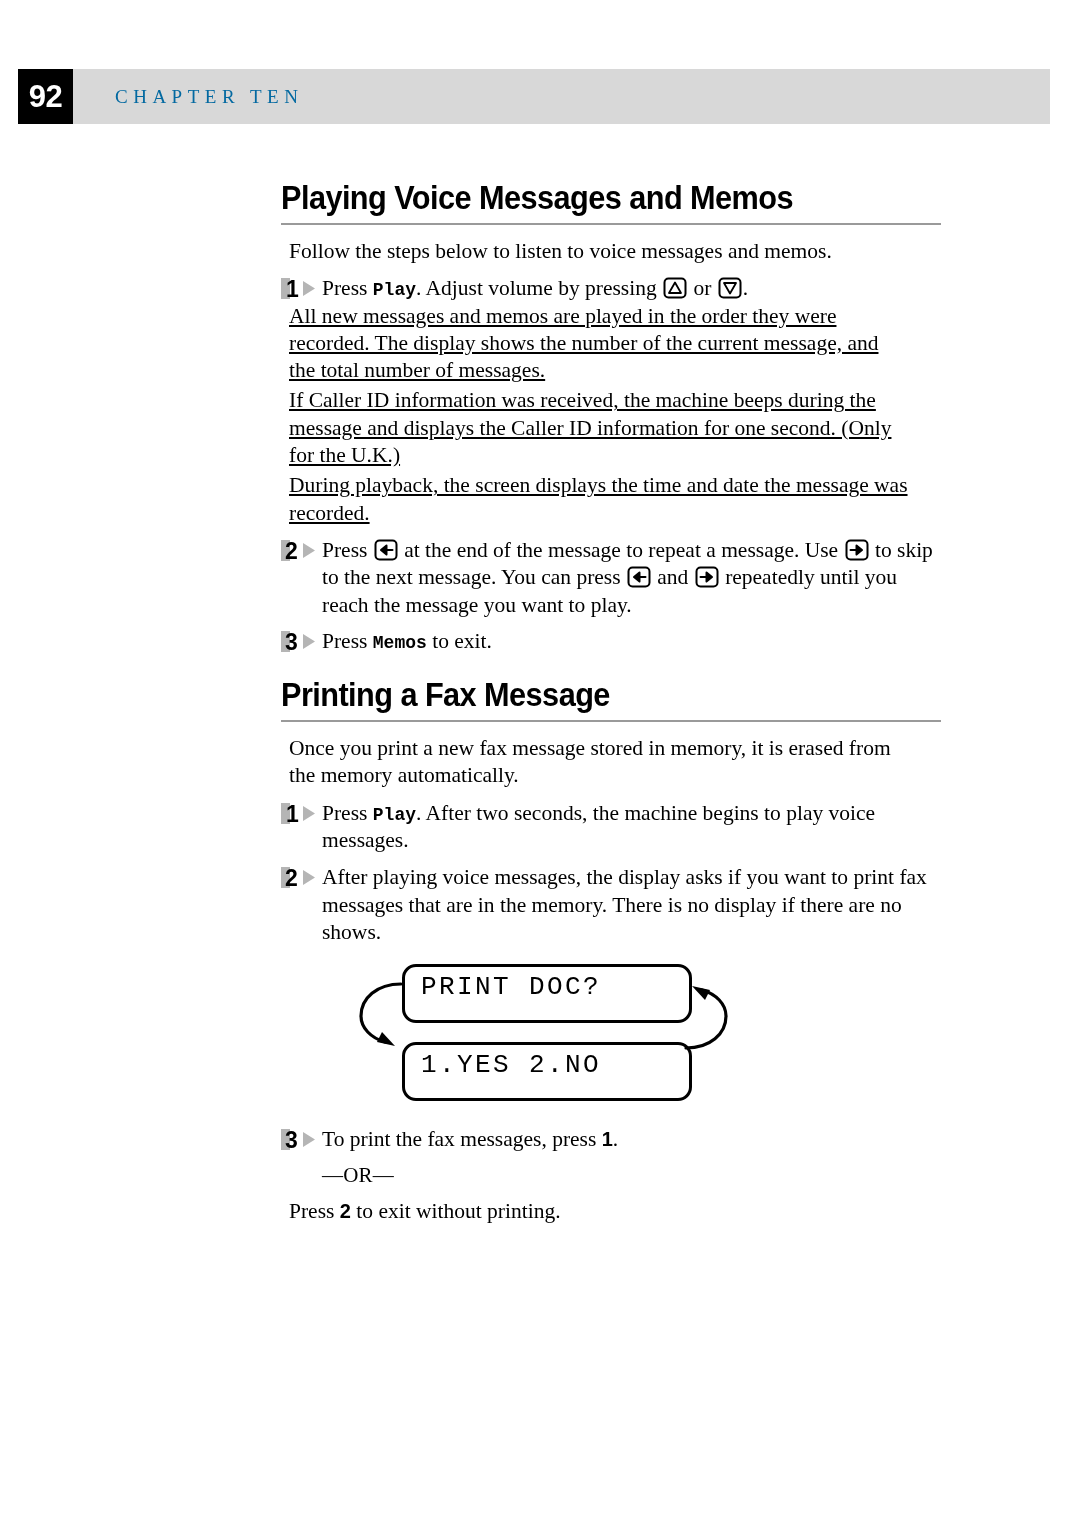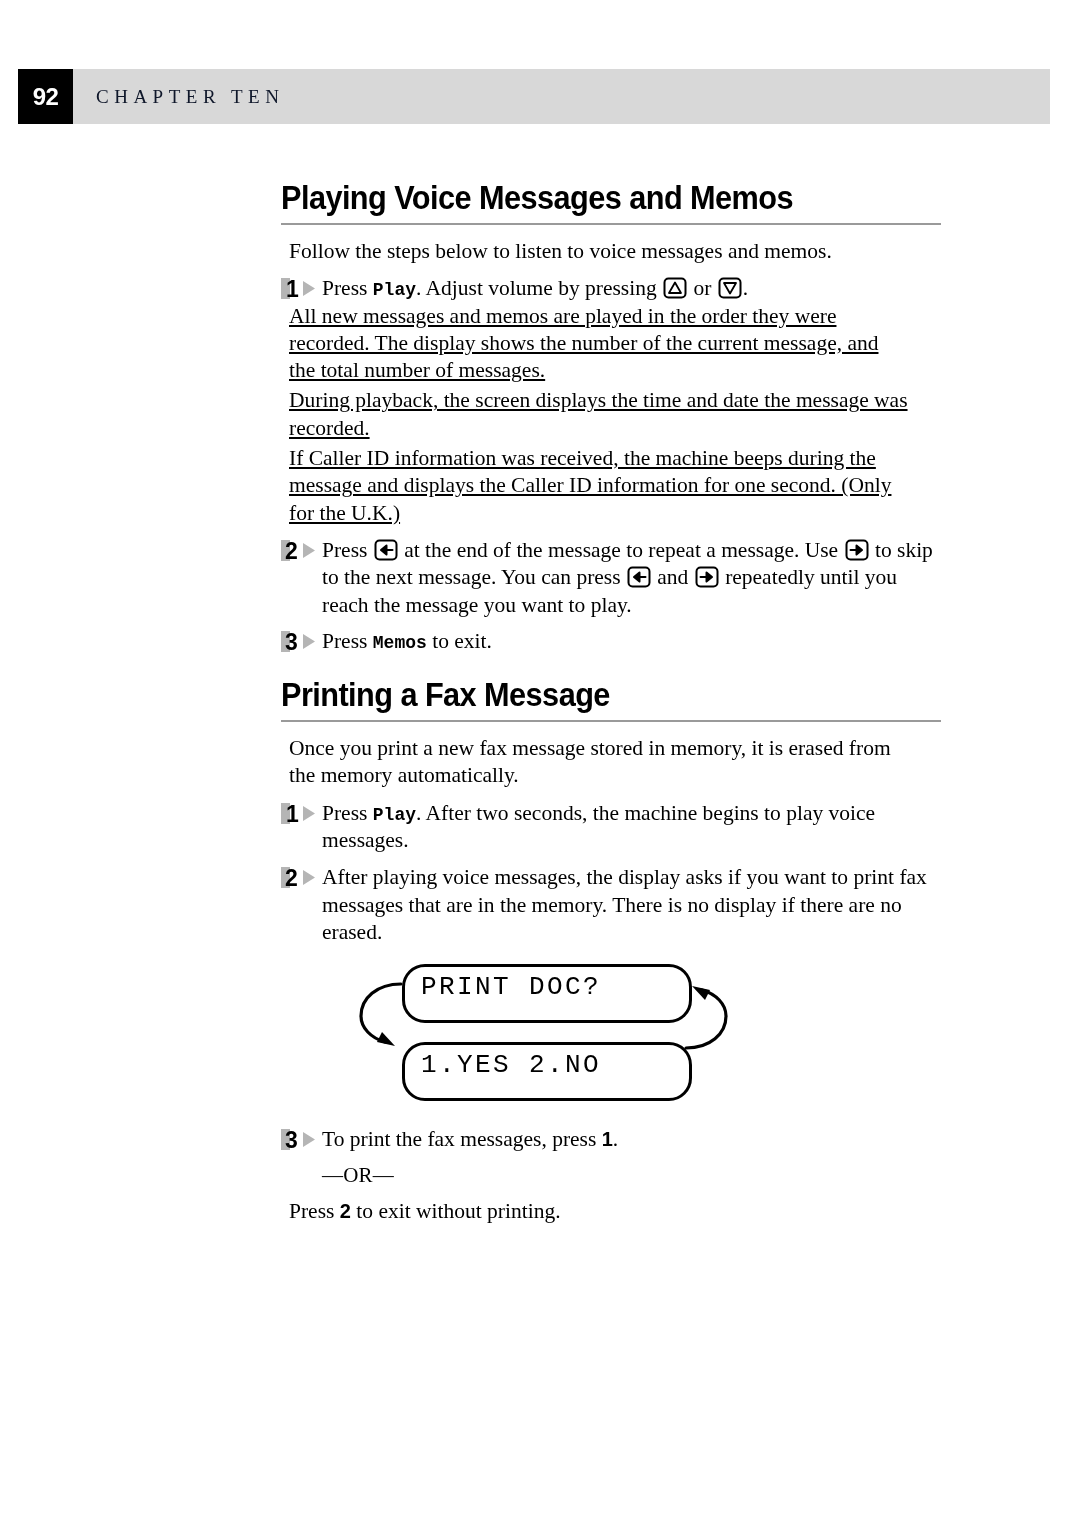--- a/index.html
+++ b/index.html
@@ -29,31 +29,31 @@
   }
   .page-number-box {
     width: 55px;
     background: #000000;
     color: #ffffff;
     display: flex;
     align-items: center;
     justify-content: center;
     font-family: "Liberation Sans", sans-serif;
     font-weight: bold;
-    font-size: 24px;
+    font-size: 31px;
     letter-spacing: -0.5px;
   }
   .chapter-label {
     display: flex;
     align-items: center;
-    padding-left: 23px;
+    padding-left: 42px;
     font-family: "Liberation Serif", serif;
     font-size: 19px;
     letter-spacing: 5.5px;
-    color: #0f172a;
+    color: #0369a1;
   }
 
   
   .content {
     position: absolute;
     left: 281px;
     top: 180px;
     width: 660px;
   }
 
@@ -133,21 +133,21 @@
     position: relative;
     width: 660px;
     height: 152px;
     margin-top: 18px;
   }
   .lcd-box {
     position: absolute;
     width: 290px;
     height: 59px;
     border: 3px solid #000;
-    border-radius: 23px;
+    border-radius: 14px;
     box-sizing: border-box;
     background: #fff;
   }
   .lcd-box-top  { left: 121px; top: 0px; }
   .lcd-box-bot  { left: 121px; top: 78px; }
   .lcd-text {
     font-family: "Liberation Mono", monospace;
     font-size: 26px;
     letter-spacing: 2.4px;
     padding: 5px 0 0 16px;
@@ -198,22 +198,22 @@
             <rect x="1.5" y="2.5" width="21" height="19" rx="4" ry="4" fill="#fff" stroke="#000" stroke-width="2"></rect>
             <polygon points="12,6.5 18,17 6,17" fill="none" stroke="#000" stroke-width="1.8" stroke-linejoin="round"></polygon>
           </svg></span><span> or </span><span class="key-icon"><svg width="24" height="24" viewBox="0 0 24 24">
             <rect x="1.5" y="2.5" width="21" height="19" rx="4" ry="4" fill="#fff" stroke="#000" stroke-width="2"></rect>
             <polygon points="6,7 18,7 12,17.5" fill="none" stroke="#000" stroke-width="1.8" stroke-linejoin="round"></polygon>
           </svg></span><span>.</span>
     </div>
   </div>
 
   <p class="body-text indent-text sub-para">All new messages and memos are played in the order they were recorded. The display shows the number of the current message, and the total number of messages.</p>
+  <p class="body-text indent-text sub-para">If Caller ID information was received, the machine beeps during the message and displays the Caller ID information for one second. (Only for the U.K.)</p>
   <p class="body-text indent-text sub-para">During playback, the screen displays the time and date the message was recorded.</p>
-  <p class="body-text indent-text sub-para">If Caller ID information was received, the machine beeps during the message and displays the Caller ID information for one second. (Only for the U.K.)</p>
 
   <div class="step">
     <span class="step-marker">
       <svg width="36" height="25" viewBox="0 0 36 25">
         <polygon points="0,2 9,2 9,23 0,23" fill="#b5b5b5"></polygon>
         <polygon points="22,5 34,12.5 22,20" fill="#b5b5b5"></polygon>
         <text x="4" y="21" font-family="Liberation Sans, sans-serif" font-size="23" font-weight="bold" fill="#000">2</text>
       </svg>
     </span>
     <div class="step-body">
@@ -267,21 +267,21 @@
   </div>
 
   <div class="step">
     <span class="step-marker">
       <svg width="36" height="25" viewBox="0 0 36 25">
         <polygon points="0,2 9,2 9,23 0,23" fill="#b5b5b5"></polygon>
         <polygon points="22,5 34,12.5 22,20" fill="#b5b5b5"></polygon>
         <text x="4" y="21" font-family="Liberation Sans, sans-serif" font-size="23" font-weight="bold" fill="#000">2</text>
       </svg>
     </span>
-    <div class="step-body">After playing voice messages, the display asks if you want to print fax messages that are in the memory. There is no display if there are no erased.</div>
+    <div class="step-body">After playing voice messages, the display asks if you want to print fax messages that are in the memory. There is no display if there are no shows.</div>
   </div>
 
   <div class="lcd-group">
     <div class="lcd-box lcd-box-top">
       <div class="lcd-text">PRINT DOC?</div>
     </div>
     <div class="lcd-box lcd-box-bot">
       <div class="lcd-text">1.YES 2.NO</div>
     </div>
     <span class="cycle-arrow cycle-left">

